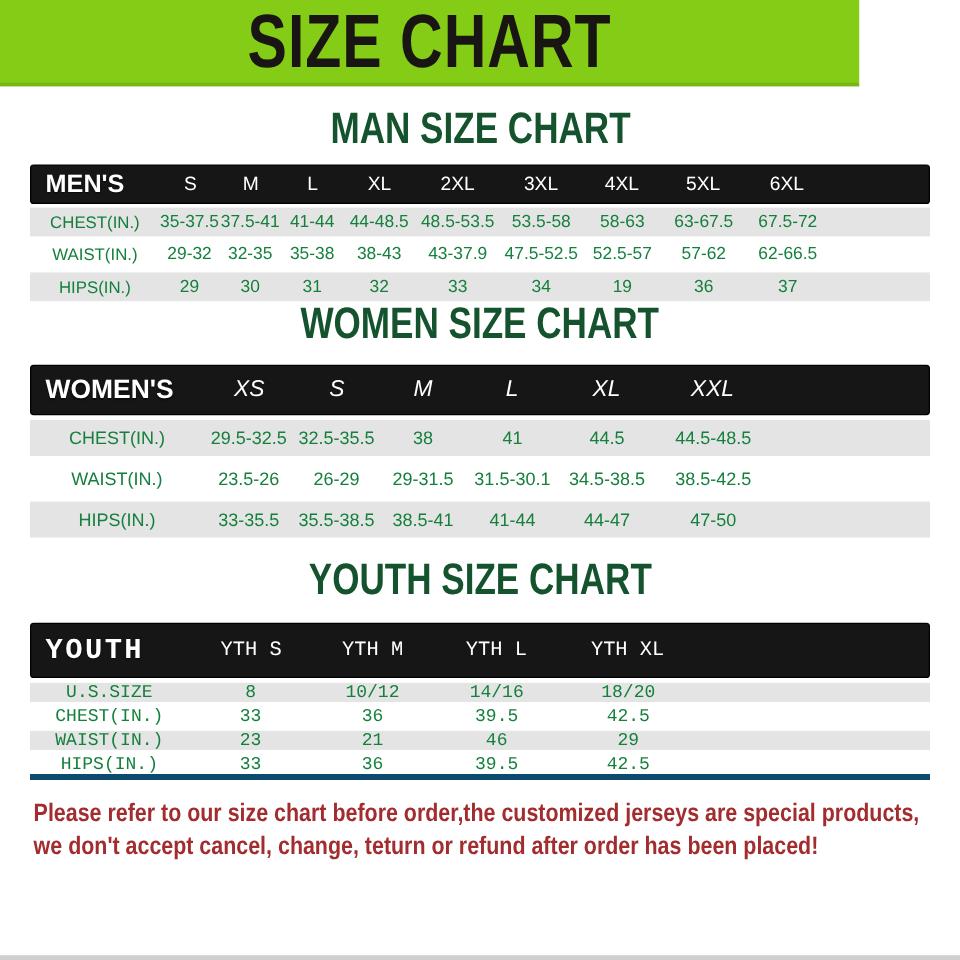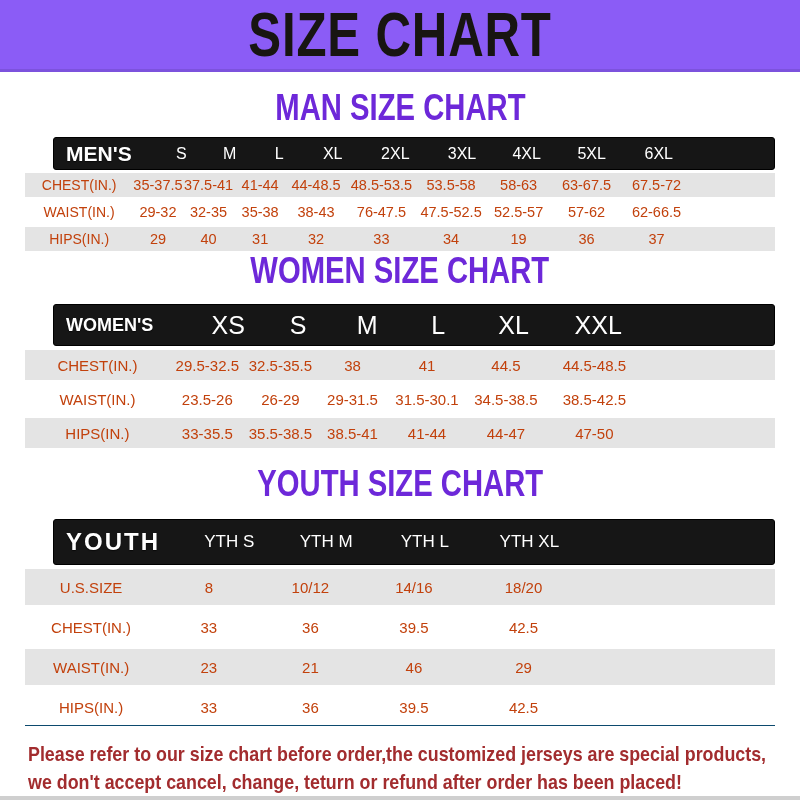--- a/index.html
+++ b/index.html
@@ -3,83 +3,83 @@
 <meta charset="utf-8">
 <style>
   html,body{margin:0;padding:0;}
   body{
     width:800px;height:800px;overflow:hidden;background:#ffffff;
     font-family:"Liberation Sans","DejaVu Sans",sans-serif;
     position:relative;
   }
   
   .banner{
-    width:800px;height:72px;background:#8b5cf6;
+    width:716px;height:72px;background:#84cc16;
     display:flex;align-items:center;justify-content:center;
     border-bottom:3px solid rgba(0,0,0,0.10);
     box-sizing:border-box;
   }
   .banner-title{
     font-size:60px;font-weight:900;color:#181512;letter-spacing:1px;
     transform:scaleX(0.82) scaleY(1.05);transform-origin:center;
     white-space:nowrap;
   }
   
   .section-heading{
-    text-align:center;color:#6d28d9;font-weight:900;
+    text-align:center;color:#14532d;font-weight:900;
   }
   .section-heading > span{
     display:inline-block;font-size:34px;letter-spacing:0px;
     transform:scaleX(0.86) scaleY(1.08);transform-origin:center;
     white-space:nowrap;
   }
   .hd-man{margin-top:16px;}
   .hd-women{}
   .hd-youth{margin-top:16px;}
   
   .tbl{width:750px;margin:0 auto;}
   .tbl-man{margin-top:10px;}
   .tbl-women{margin-top:14px;}
-  .tbl-youth{margin-top:16px;border-bottom:1px solid #0c4a6e;}
+  .tbl-youth{margin-top:16px;border-bottom:5px solid #0c4a6e;font-family:Liberation Mono, monospace;}
   .thead{
     background:#161616;border:1px solid #000;border-radius:3px;
     box-sizing:border-box;color:#ffffff;
-    display:grid;align-items:center;margin-left:28px;
+    display:grid;align-items:center;
   }
   .thead .corner{
     font-weight:800;padding-left:12px;white-space:nowrap;
     text-shadow:0 1px 1px rgba(0,0,0,0.6);
   }
   .thead .szcol{text-align:center;white-space:nowrap;}
   .row{
     display:grid;align-items:center;box-sizing:border-box;
-    color:#c2410c;
+    color:#15803d;
   }
   .row.gray{background:#E4E4E4;}
   .row .rlabel{text-align:center;font-size:14px;white-space:nowrap;}
   .row .cell{text-align:center;font-size:14.5px;white-space:nowrap;}
   
   .grid-men{grid-template-columns:15.3% 7% 7.3% 7.3% 8.5% 10% 9.7% 9.4% 9.8% 10%;padding-right:5.7%;}
   .thead-men{height:33px;}
   .thead-men .corner{font-size:21px;}
   .thead-men .szcol{font-size:16px;}
   .row-men{height:24px;margin-top:3px;}
   
   .grid-women{grid-template-columns:21.3% 11% 10.5% 10.7% 11.2% 12% 14%;padding-right:9.3%;}
   .thead-women{height:42px;}
-  .thead-women .corner{font-size:18px;}
-  .thead-women .szcol{font-size:25px;}
+  .thead-women .corner{font-size:22px;}
+  .thead-women .szcol{font-size:19px;font-style:italic;}
   .row-women{height:30px;margin-top:4px;}
   .row-women .rlabel,.row-women .cell{font-size:15px;}
   
   .grid-youth{grid-template-columns:20.5% 16% 15.5% 16.6% 17.4%;padding-right:14%;}
   .thead-youth{height:46px;}
   .thead-youth .corner{font-size:24px;letter-spacing:2px;}
   .thead-youth .szcol{font-size:17px;}
-  .row-youth{height:36px;margin-top:4px;}
+  .row-youth{height:16px;margin-top:4px;}
   .row-youth .rlabel,.row-youth .cell{font-size:15px;}
   
   .disclaimer{
     margin:14px 0 0 28px;color:#A22C2E;font-weight:700;
   }
   .disclaimer .dline{
     display:block;font-size:21px;line-height:28px;white-space:nowrap;
     transform:scaleX(0.85);transform-origin:left center;
   }
   .bottom-strip{
@@ -120,30 +120,30 @@
     <div class="cell">58-63</div>
     <div class="cell">63-67.5</div>
     <div class="cell">67.5-72</div>
   </div>
   <div class="row row-men grid-men">
     <div class="rlabel">WAIST(IN.)</div>
     <div class="cell">29-32</div>
     <div class="cell">32-35</div>
     <div class="cell">35-38</div>
     <div class="cell">38-43</div>
-    <div class="cell">76-47.5</div>
+    <div class="cell">43-37.9</div>
     <div class="cell">47.5-52.5</div>
     <div class="cell">52.5-57</div>
     <div class="cell">57-62</div>
     <div class="cell">62-66.5</div>
   </div>
   <div class="row row-men grid-men gray">
     <div class="rlabel">HIPS(IN.)</div>
     <div class="cell">29</div>
-    <div class="cell">40</div>
+    <div class="cell">30</div>
     <div class="cell">31</div>
     <div class="cell">32</div>
     <div class="cell">33</div>
     <div class="cell">34</div>
     <div class="cell">19</div>
     <div class="cell">36</div>
     <div class="cell">37</div>
   </div>
 </div>
 

